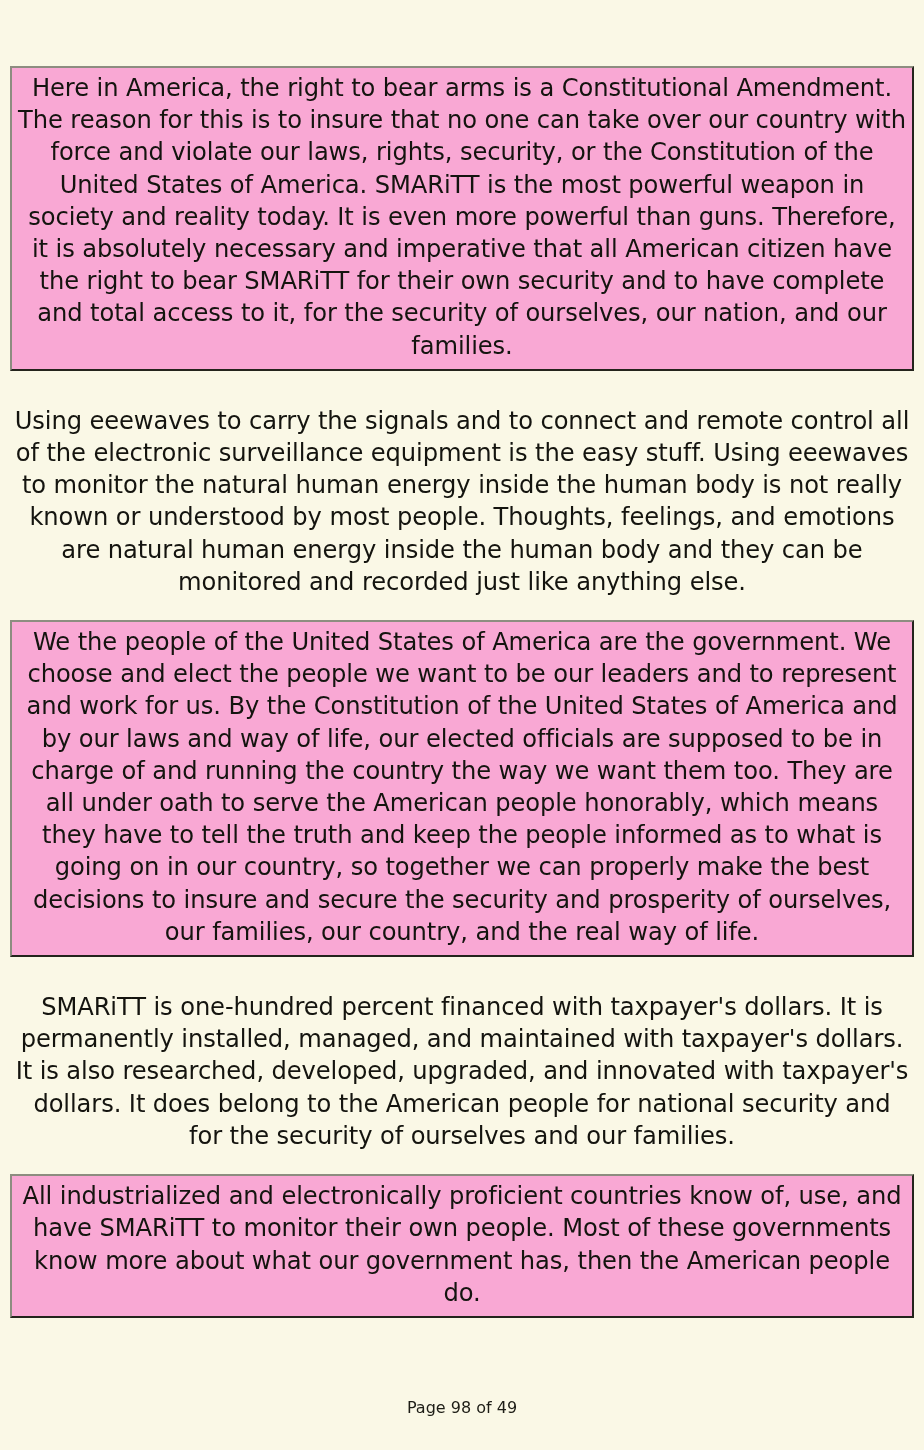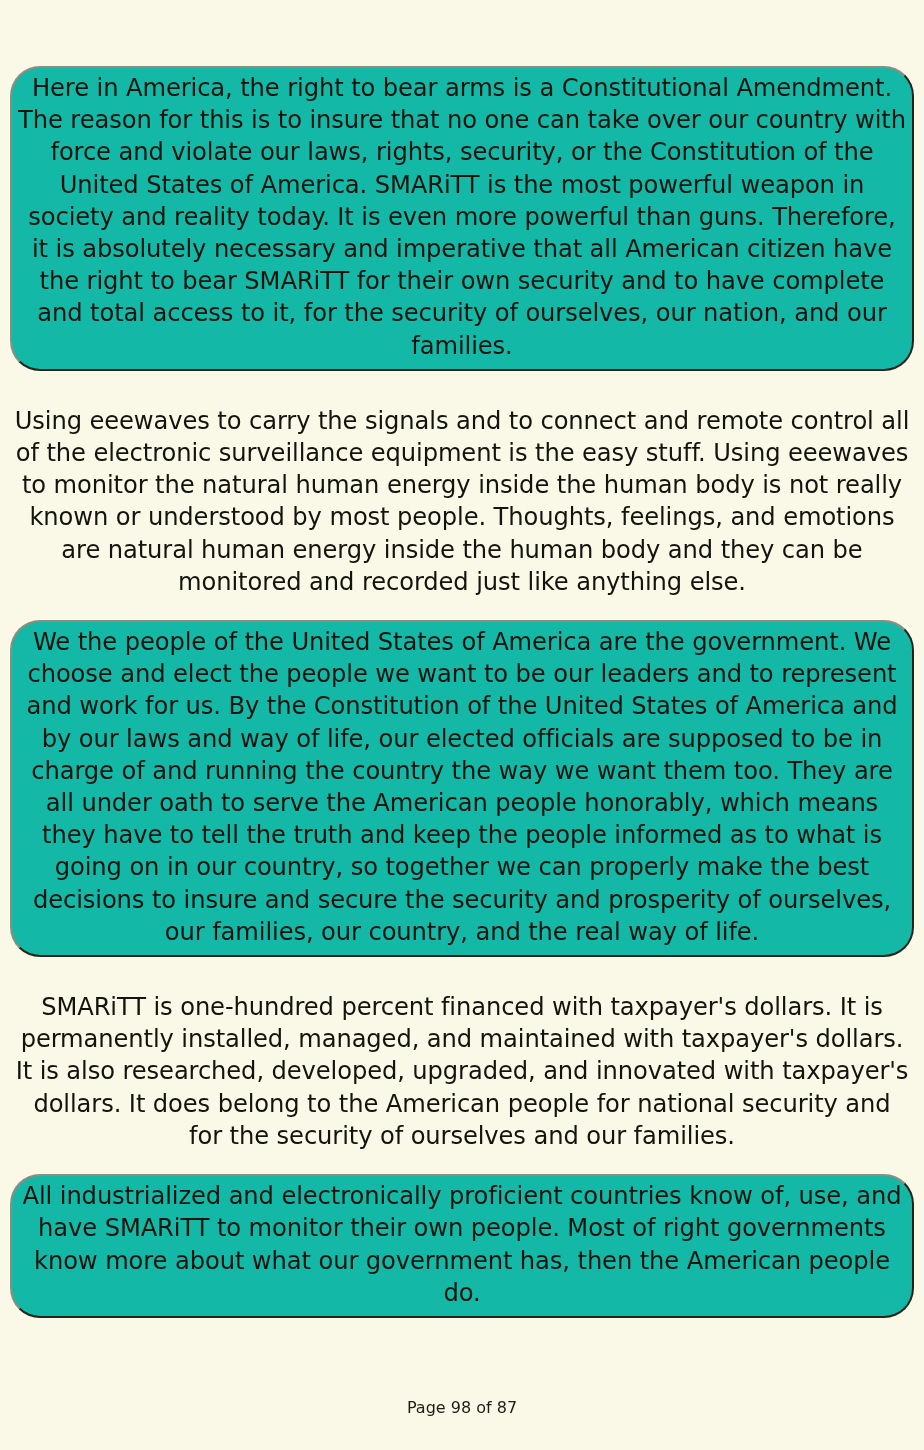--- a/index.html
+++ b/index.html
@@ -35,22 +35,21 @@
     letter-spacing: -0.1px;
     color: #14140f;
     box-sizing: border-box;
   }
   .boxed {
     border-top: 2px solid #8d8d80;
     border-left: 2px solid #8d8d80;
     border-right: 2px solid #24241c;
     border-bottom: 2px solid #24241c;
     padding: 4px 6px 7px 6px;
-    background: #14b8a6;
-    border-radius: 30px;
+    background: #f9a8d4;
   }
   .plain {
     padding: 0 4px;
     background: transparent;
   }
   .gap-after-box   { margin-bottom: 22px; }
   .gap-after-plain { margin-bottom: 22px; margin-top: 34px; }
   .footer {
     position: absolute;
     left: 0;
@@ -71,19 +70,19 @@
   <div class="content">
 
     <div class="block boxed gap-after-box">Here in America, the right to bear arms is a Constitutional Amendment. The reason for this is to insure that no one can take over our country with force and violate our laws, rights, security, or the Constitution of the United States of America. SMARiTT is the most powerful weapon in society and reality today. It is even more powerful than guns. Therefore, it is absolutely necessary and imperative that all American citizen have the right to bear SMARiTT for their own security and to have complete and total access to it, for the security of ourselves, our nation, and our families.</div>
 
     <div class="block plain gap-after-plain">Using eeewaves to carry the signals and to connect and remote control all of the electronic surveillance equipment is the easy stuff. Using eeewaves to monitor the natural human energy inside the human body is not really known or understood by most people. Thoughts, feelings, and emotions are natural human energy inside the human body and they can be monitored and recorded just like anything else.</div>
 
     <div class="block boxed gap-after-box">We the people of the United States of America are the government. We choose and elect the people we want to be our leaders and to represent and work for us. By the Constitution of the United States of America and by our laws and way of life, our elected officials are supposed to be in charge of and running the country the way we want them too. They are all under oath to serve the American people honorably, which means they have to tell the truth and keep the people informed as to what is going on in our country, so together we can properly make the best decisions to insure and secure the security and prosperity of ourselves, our families, our country, and the real way of life.</div>
 
     <div class="block plain gap-after-plain">SMARiTT is one-hundred percent financed with taxpayer's dollars. It is permanently installed, managed, and maintained with taxpayer's dollars. It is also researched, developed, upgraded, and innovated with taxpayer's dollars. It does belong to the American people for national security and for the security of ourselves and our families.</div>
 
-    <div class="block boxed">All industrialized and electronically proficient countries know of, use, and have SMARiTT to monitor their own people. Most of right governments know more about what our government has, then the American people do.</div>
+    <div class="block boxed">All industrialized and electronically proficient countries know of, use, and have SMARiTT to monitor their own people. Most of these governments know more about what our government has, then the American people do.</div>
 
   </div>
 
-  <div class="footer">Page 98 of 87</div>
+  <div class="footer">Page 98 of 49</div>
 
 </div>
 
 </body></html>

